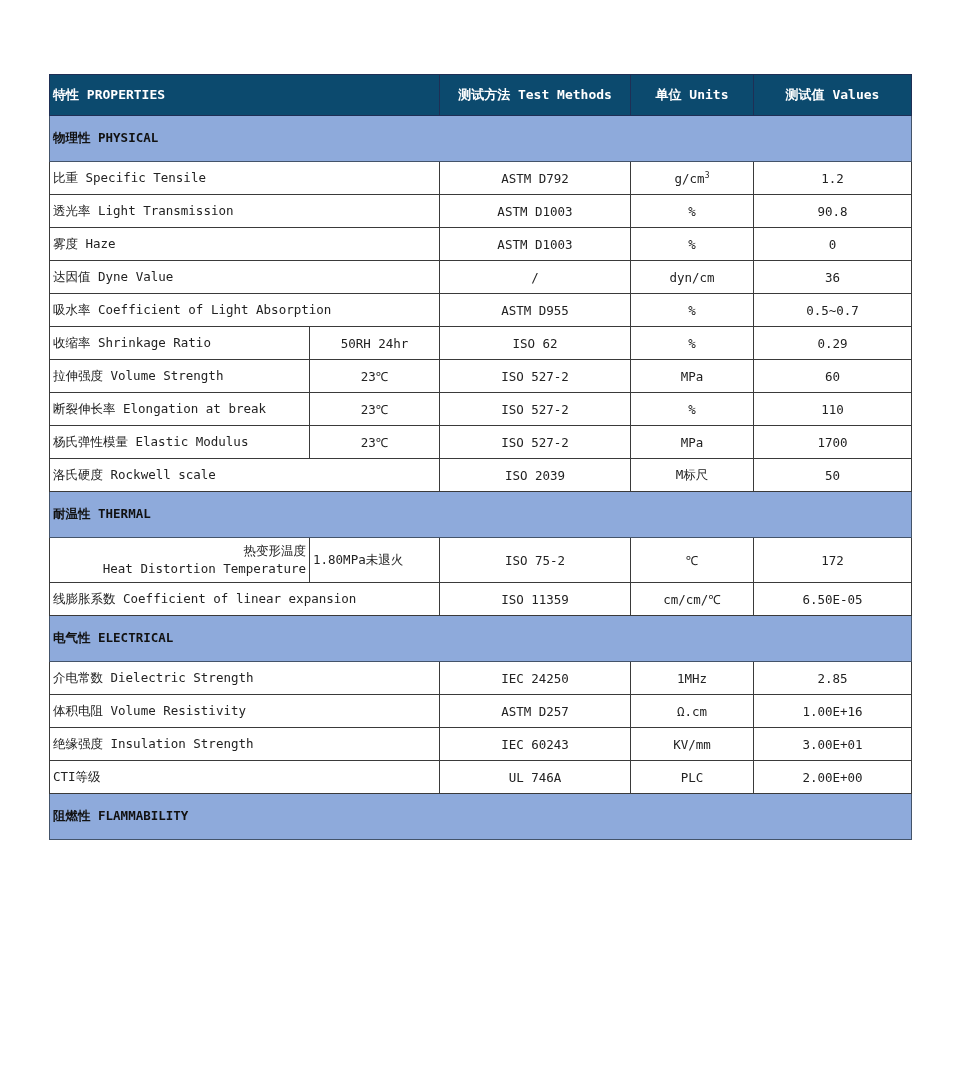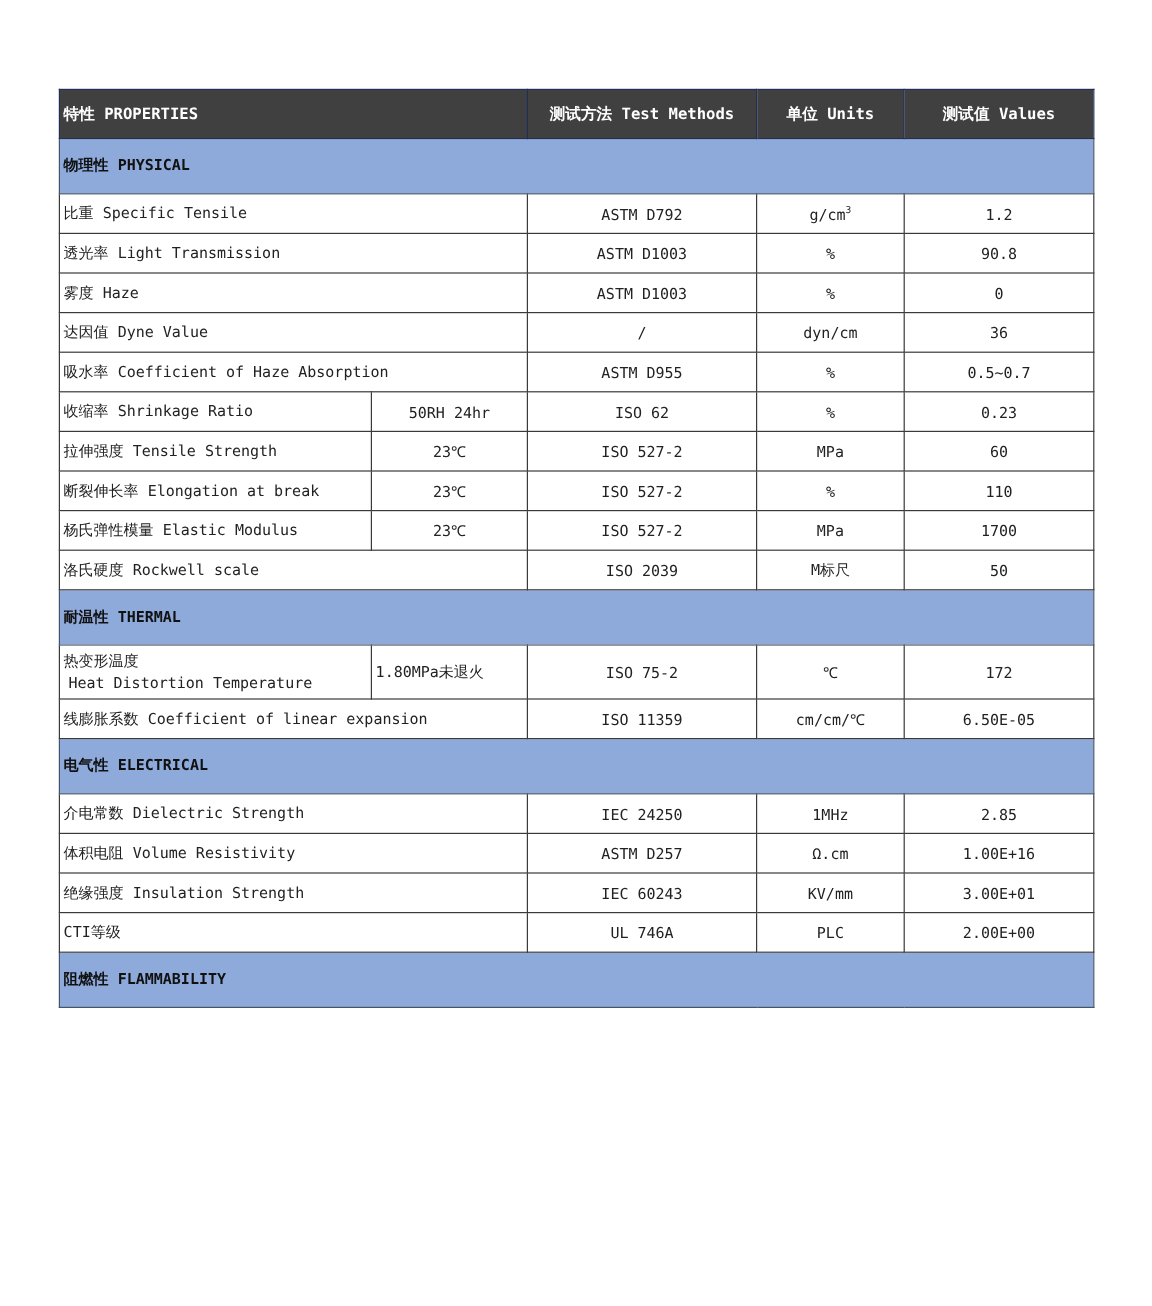--- a/index.html
+++ b/index.html
@@ -14,41 +14,41 @@
     }
     .sheet td {
       border: 1px solid #3a3a3a;
       padding: 0 3px;
       white-space: nowrap;
       overflow: hidden;
       vertical-align: middle;
       box-sizing: border-box;
     }
     .sheet tr.head td {
-      background: #404040;
+      background: #0c4a6e;
       color: #ffffff;
       font-weight: bold;
       font-size: 13px;
       height: 41px;
       border-color: #1f2f55;
       margin-left: 27px;
     }
     .sheet tr.section td {
       background: #8eaadb;
       color: #111111;
       font-weight: bold;
       height: 46px;
       border-color: #44546a;
     }
     .sheet tr.row td { height: 33px; background: #ffffff; }
     .sheet tr.row.tall td { height: 45px; }
     .c { text-align: center; }
     .l { text-align: left; }
     .two-line { line-height: 18px; white-space: normal; }
-    .two-line span { display: block; }
+    .two-line span { display: block; text-align: right; }
     sup { font-size: 8px; vertical-align: super; line-height: 0; }
   </style>
 </head>
 <body>
 
 <table class="sheet">
   <colgroup>
     <col style="width:260px">
     <col style="width:130px">
     <col style="width:191px">
@@ -84,35 +84,35 @@
       <td class="c">%</td>
       <td class="c">0</td>
     </tr>
     <tr class="row">
       <td colspan="2" class="l">达因值 Dyne Value</td>
       <td class="c">/</td>
       <td class="c">dyn/cm</td>
       <td class="c">36</td>
     </tr>
     <tr class="row">
-      <td colspan="2" class="l">吸水率 Coefficient of Haze Absorption</td>
+      <td colspan="2" class="l">吸水率 Coefficient of Light Absorption</td>
       <td class="c">ASTM D955</td>
       <td class="c">%</td>
       <td class="c">0.5~0.7</td>
     </tr>
     <tr class="row">
       <td class="l">收缩率  Shrinkage Ratio</td>
       <td class="c">50RH 24hr</td>
       <td class="c">ISO 62</td>
       <td class="c">%</td>
-      <td class="c">0.23</td>
+      <td class="c">0.29</td>
     </tr>
 
     <tr class="row">
-      <td class="l">拉伸强度 Tensile Strength</td>
+      <td class="l">拉伸强度 Volume Strength</td>
       <td class="c">23℃</td>
       <td class="c">ISO 527-2</td>
       <td class="c">MPa</td>
       <td class="c">60</td>
     </tr>
     <tr class="row">
       <td class="l">断裂伸长率 Elongation at break</td>
       <td class="c">23℃</td>
       <td class="c">ISO 527-2</td>
       <td class="c">%</td>

